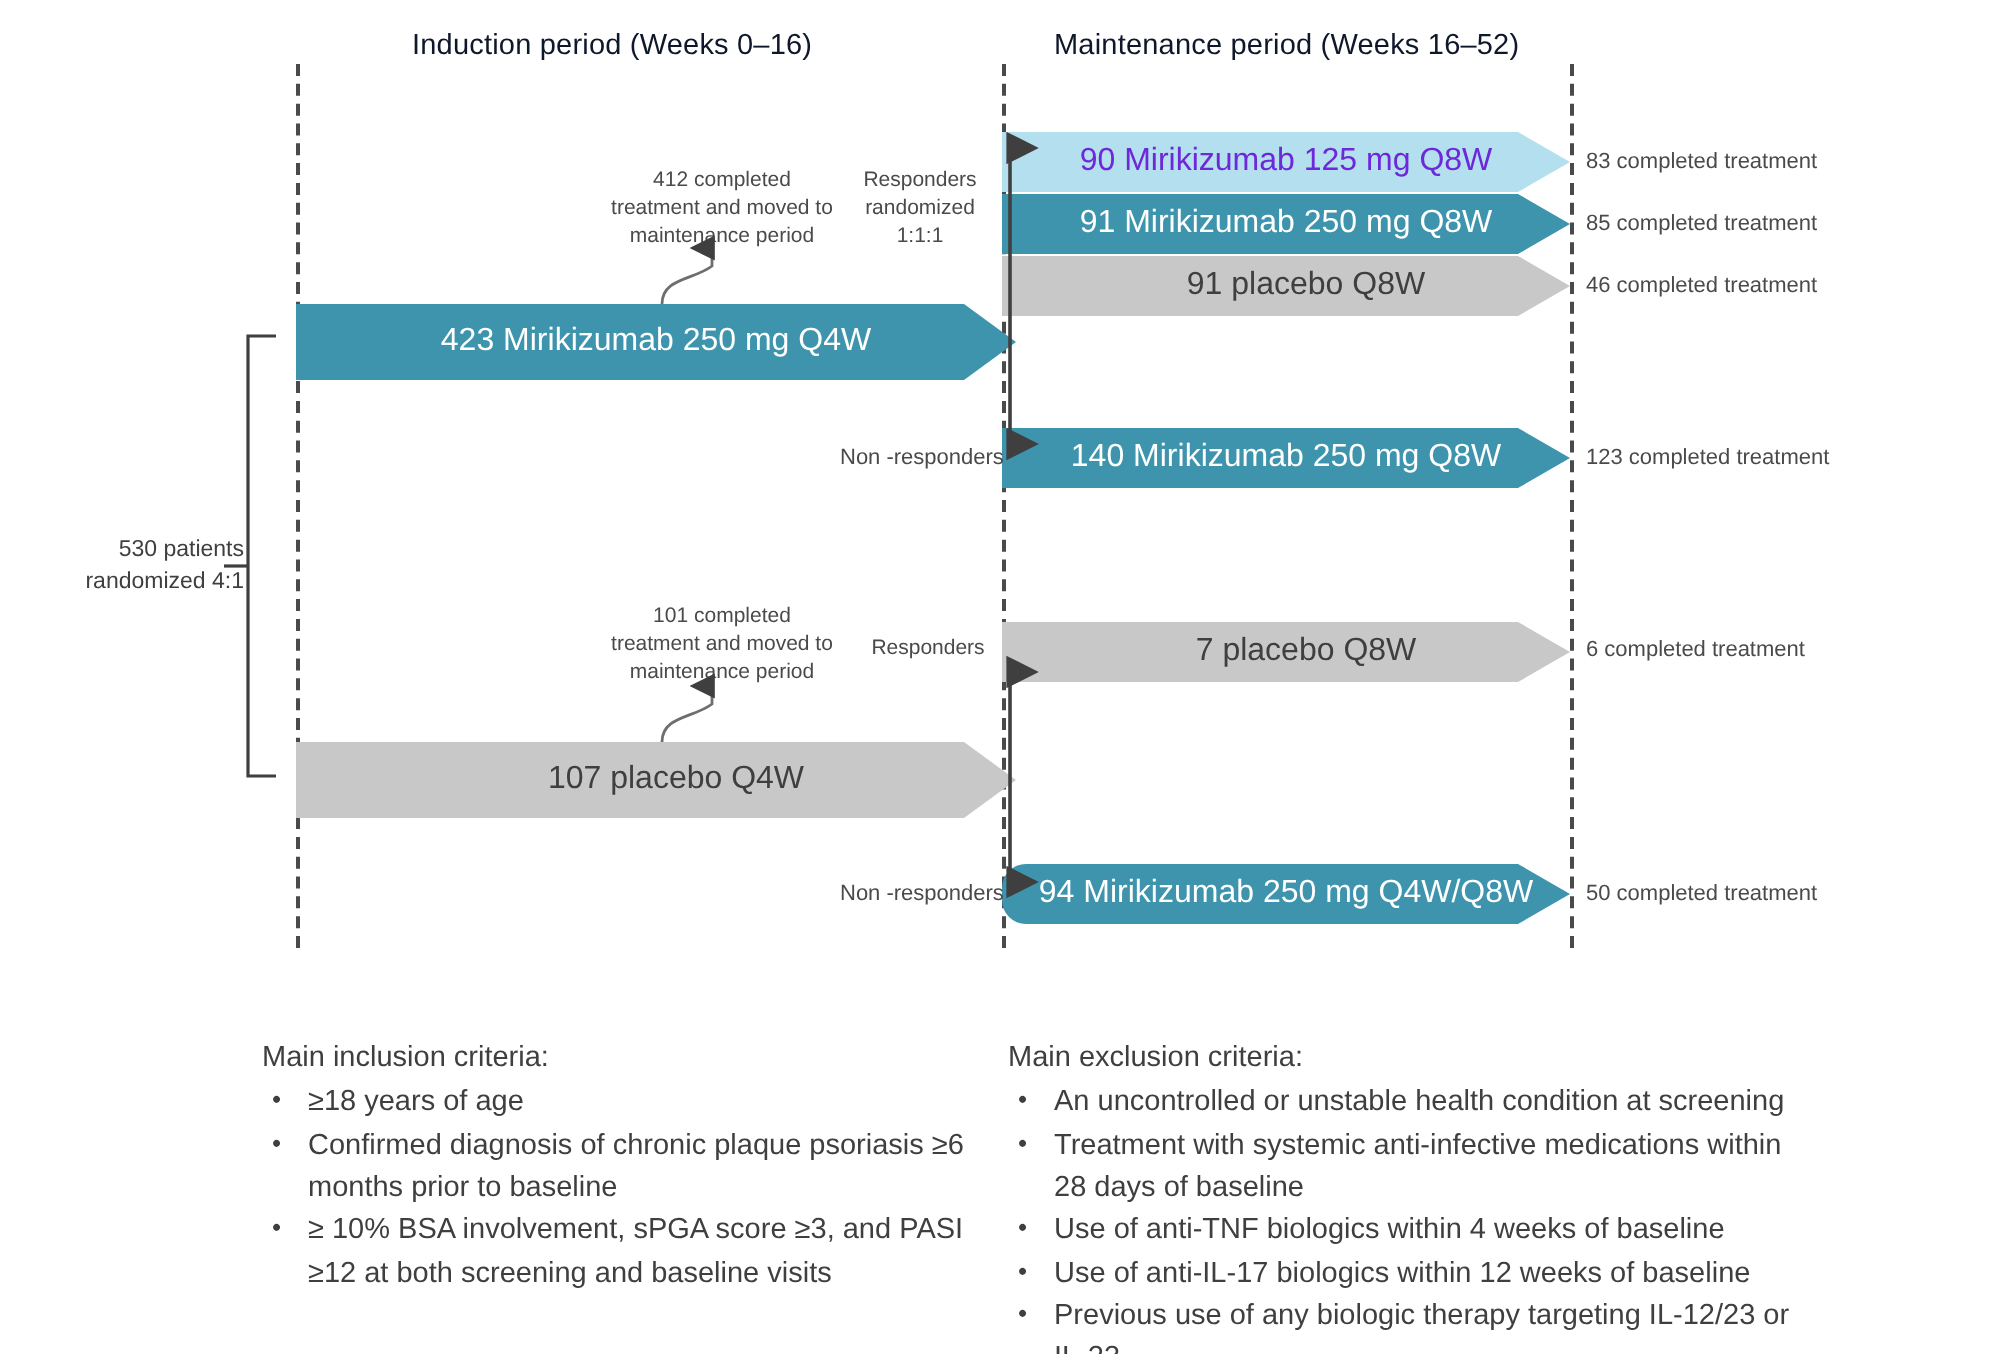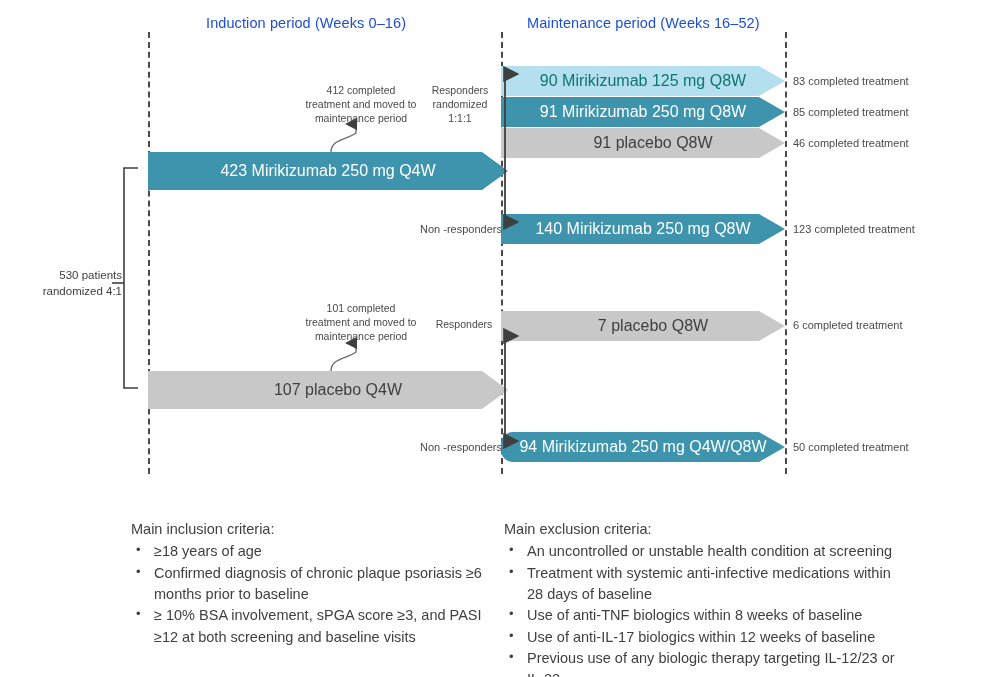--- a/index.html
+++ b/index.html
@@ -9,21 +9,21 @@
     font-family:"Liberation Sans", sans-serif;
     color:#3f3f3f;
     overflow:hidden;
     position:relative;
   }
   #stage{position:absolute;left:0;top:0;width:1000px;height:677px;}
 
   .period-title{
     position:absolute;
     font-size:14.5px;
-    color:#1d4ed8;
+    color:#0f172a;
     white-space:nowrap;
     letter-spacing:.1px;
   }
 
   .vdash{
     position:absolute;
     width:0;
     border-left:2px dashed #4a4a4a;
   }
 
@@ -33,21 +33,21 @@
     display:flex;
     align-items:center;
     justify-content:center;
     font-size:16px;
     white-space:nowrap;
     box-sizing:border-box;
   }
   .arrow .lbl{position:relative;z-index:2;padding-bottom:1px;}
   .arrow.teal{background:#3d94ac;color:#ffffff;
     clip-path:polygon(0 0, calc(100% - 26px) 0, 100% 50%, calc(100% - 26px) 100%, 0 100%);}
-  .arrow.lightblue{background:#b3dfee;color:#0f766e;
+  .arrow.lightblue{background:#b3dfee;color:#6d28d9;
     clip-path:polygon(0 0, calc(100% - 26px) 0, 100% 50%, calc(100% - 26px) 100%, 0 100%);}
   .arrow.gray{background:#c8c8c8;color:#3f3f3f;
     clip-path:polygon(0 0, calc(100% - 26px) 0, 100% 50%, calc(100% - 26px) 100%, 0 100%);padding-left:20px;}
 
   
   .note{
     position:absolute;
     font-size:10.5px;
     line-height:1.32;
     color:#4a4a4a;
@@ -183,19 +183,19 @@
       <li>Confirmed diagnosis of chronic plaque psoriasis ≥6 months prior to baseline</li>
       <li>≥ 10% BSA involvement, sPGA score ≥3, and PASI ≥12 at both screening and baseline visits</li>
     </ul>
   </div>
 
   <div class="crit" style="left:504px;top:519px;width:400px;">
     <div class="hdr">Main exclusion criteria:</div>
     <ul>
       <li>An uncontrolled or unstable health condition at screening</li>
       <li>Treatment with systemic anti-infective medications within 28 days of baseline</li>
-      <li>Use of anti-TNF biologics within 8 weeks of baseline</li>
+      <li>Use of anti-TNF biologics within 4 weeks of baseline</li>
       <li>Use of anti-IL-17 biologics within 12 weeks of baseline</li>
       <li>Previous use of any biologic therapy targeting IL-12/23 or IL-23</li>
     </ul>
   </div>
 
 </div>
 
 </body></html>

